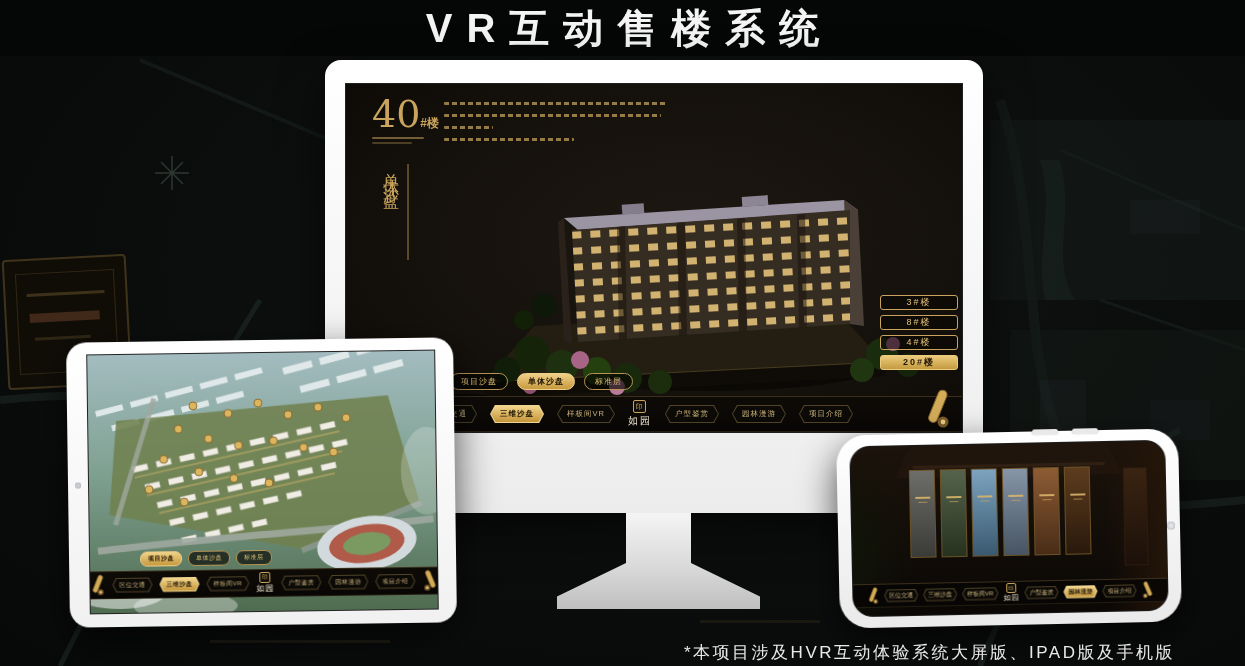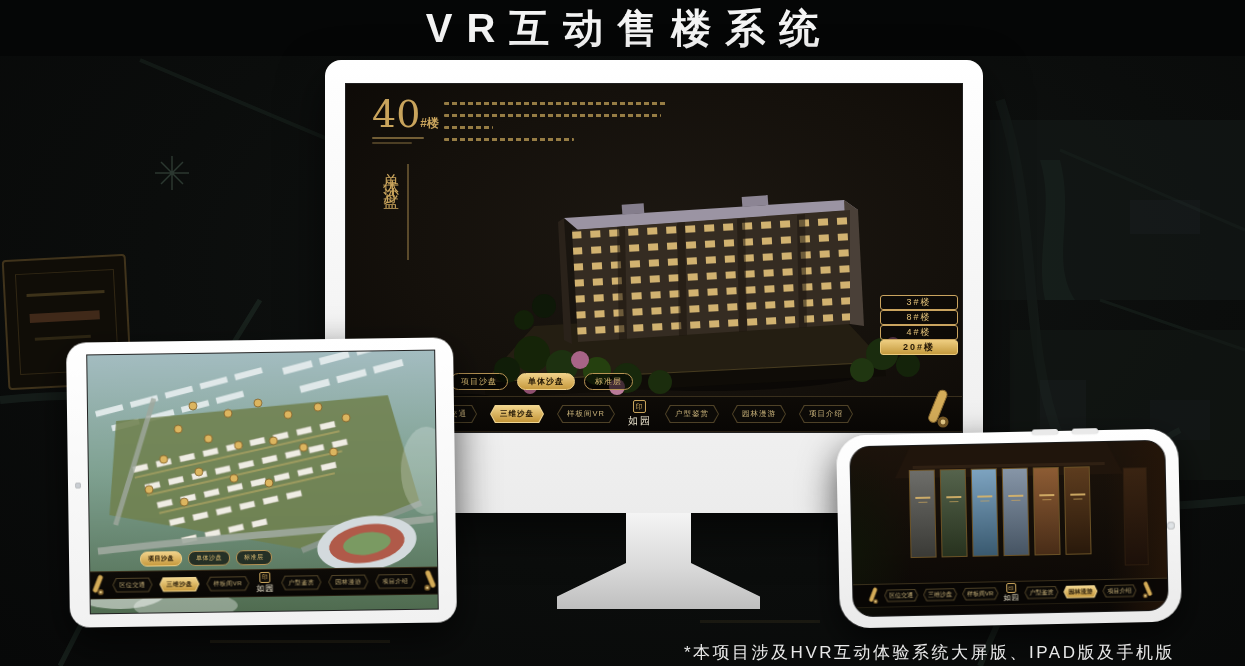--- a/index.html
+++ b/index.html
@@ -49,21 +49,21 @@
   .heading .num{font-family:"DejaVu Serif", serif;font-size:38px;line-height:40px;}
   .heading .suf{font-size:12px;font-weight:700;}
   .cap{height:2px;background:rgba(195,160,90,.55);border-radius:1px;}
   .vsub{position:absolute;left:34px;top:76px;display:flex;gap:6px;}
   .vsub .txt{writing-mode:vertical-rl;font-family:"DejaVu Serif", serif;font-size:16px;
     letter-spacing:7px;color:#c9a45c;}
   .vsub .bar{width:2px;height:96px;background:rgba(195,160,90,.4);margin-top:4px;}
   .mpara{position:absolute;left:98px;top:18px;width:224px;}
   .mline{height:3px;margin-bottom:9px;border-radius:1px;
     background:repeating-linear-gradient(90deg,rgba(205,170,92,.7) 0 5px,transparent 5px 8px);}
-  .floorbtns{position:absolute;left:534px;top:211px;display:flex;flex-direction:column;}
+  .floorbtns{position:absolute;left:534px;top:211px;display:flex;flex-direction:column;gap:5px;}
   .fbtn{width:78px;height:15px;border:1px solid #caa45f;border-radius:3px;color:#e3c27a;
     font-size:9px;letter-spacing:2px;display:flex;align-items:center;justify-content:center;
     background:rgba(10,8,5,.55);box-sizing:border-box;}
   .fbtn.active{background:linear-gradient(180deg,#eccb7d,#c49a3e);color:#241806;font-weight:700;border-color:#eccb7d;}
   .subtabs{position:absolute;left:104px;top:289px;display:flex;gap:9px;}
   .subtabs .pill{font-size:8px;letter-spacing:1px;padding:2px 10px;}
   .mon-nav{bottom:0;height:34px;gap:13px;padding:0 46px 0 14px;}
   .mon-nav .hex>span{font-size:7.5px;letter-spacing:1px;padding:3px 9px;}
   .mon-nav .logoblk{font-size:10px;letter-spacing:2px;}
   .mon-nav .logoblk .seal{width:11px;height:11px;font-size:7px;margin-bottom:1px;}

